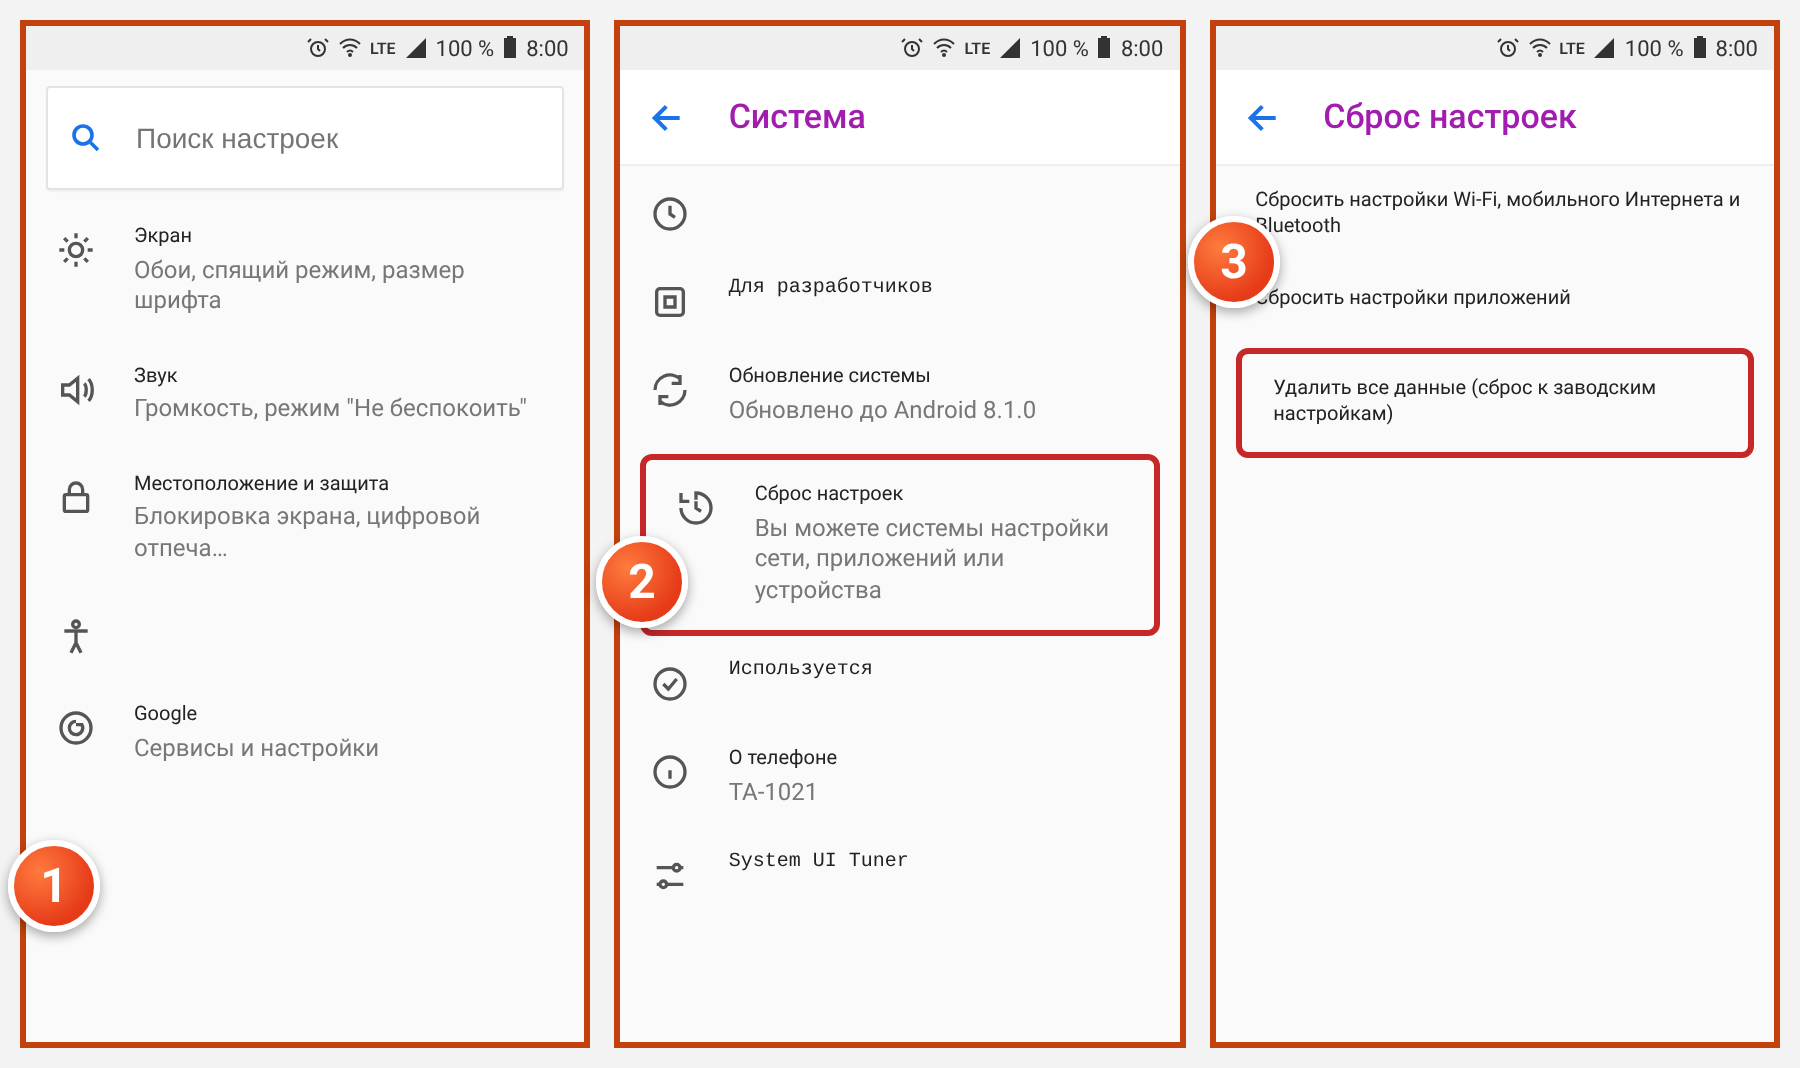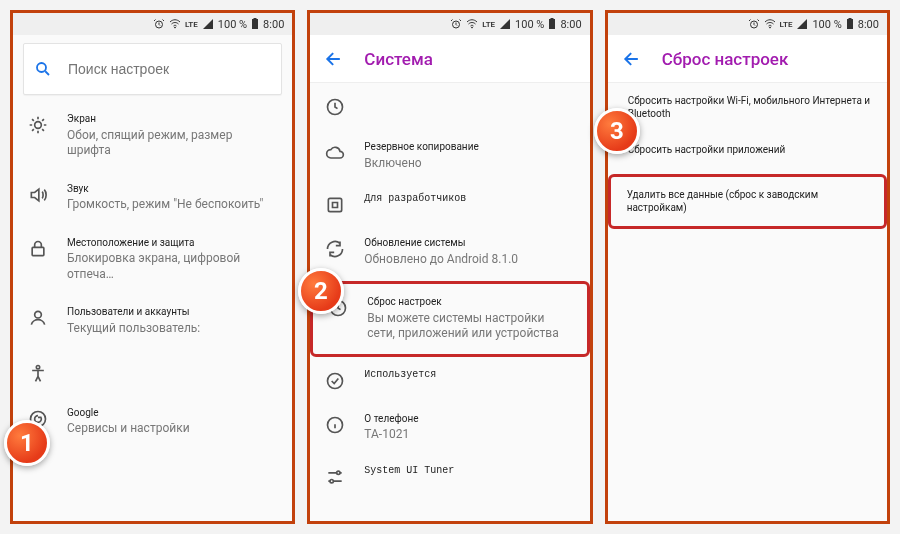--- a/index.html
+++ b/index.html
@@ -95,21 +95,21 @@
     font-size: 12px;
     color: #777;
     line-height: 1.3;
     margin-top: 2px;
     overflow:hidden; text-overflow: ellipsis;
   }
   .item.compact { padding-top:10px; padding-bottom:10px;font-family:Liberation Mono, monospace; }
   .highlight {
     border: 3px solid #c62828;
     border-radius: 6px;
-    margin: 2px 0;
+    margin: 2px 10px;
   }
   .badge {
     position: absolute;
     width: 46px; height: 46px;
     border-radius: 50%;
     background: radial-gradient(circle at 32% 32%, #ff7b3d, #e63b19 70%);
     color:#fff;
     font-size: 24px;
     font-weight: 700;
     display:flex; align-items:center; justify-content:center;
@@ -194,32 +194,20 @@
           </svg>
         </span>
       <div class="text">
           <div class="title">Местоположение и защита</div>
           <div class="sub">Блокировка экрана, цифровой отпеча…</div>
         </div>
     </div>
     <div class="item">
       <span class="icon">
           <svg width="20" height="20" viewBox="0 0 24 24" fill="none" stroke="#555" stroke-width="2">
-            <circle cx="12" cy="8" r="4"></circle>
-            <path d="M4 20c1-4 5-6 8-6s7 2 8 6"></path>
-          </svg>
-        </span>
-      <div class="text">
-          <div class="title">Пользователи и аккаунты</div>
-          <div class="sub">Текущий пользователь: </div>
-        </div>
-    </div>
-    <div class="item">
-      <span class="icon">
-          <svg width="20" height="20" viewBox="0 0 24 24" fill="none" stroke="#555" stroke-width="2">
             <circle cx="12" cy="5" r="2"></circle>
             <path d="M5 9h14M12 9v7M9 22l3-6 3 6"></path>
           </svg>
         </span>
     </div>
     <div class="item">
       <span class="icon">
           <svg width="20" height="20" viewBox="0 0 24 24" fill="none" stroke="#555" stroke-width="2">
             <circle cx="12" cy="12" r="9"></circle>
             <path d="M12 8a4 4 0 100 8 4 4 0 003.5-6H12"></path>
@@ -273,31 +261,20 @@
   </div>
   <div class="list">
     <div class="item">
       <span class="icon">
           <svg width="20" height="20" viewBox="0 0 24 24" fill="none" stroke="#555" stroke-width="2">
             <circle cx="12" cy="12" r="9"></circle>
             <path d="M12 7v5l3 2"></path>
           </svg>
         </span>
     </div>
-    <div class="item">
-      <span class="icon">
-          <svg width="20" height="20" viewBox="0 0 24 24" fill="none" stroke="#555" stroke-width="2">
-            <path d="M7 18a5 5 0 010-10 6 6 0 0111 2 4 4 0 010 8H7z"></path>
-          </svg>
-        </span>
-      <div class="text">
-          <div class="title">Резервное копирование</div>
-          <div class="sub">Включено</div>
-        </div>
-    </div>
     <div class="item compact">
       <span class="icon">
           <svg width="20" height="20" viewBox="0 0 24 24" fill="none" stroke="#555" stroke-width="2">
             <rect x="4" y="4" width="16" height="16" rx="2"></rect>
             <path d="M9 9h6v6H9z"></path>
           </svg>
         </span>
       <div class="text">
           <div class="title">Для разработчиков</div>
         </div>

